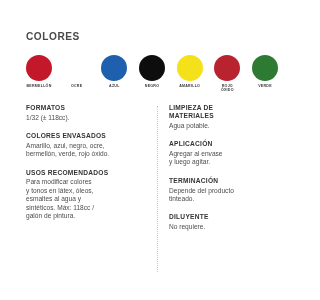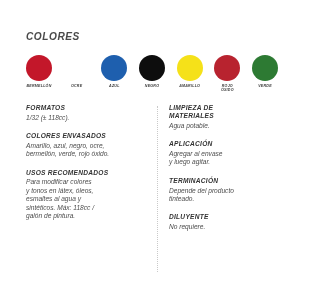--- a/index.html
+++ b/index.html
@@ -12,21 +12,20 @@
     background: #ffffff;
     font-family: "Liberation Sans", sans-serif;
     overflow: hidden;
   }
   .sheet {
     position: relative;
     width: 300px;
     height: 228px;
     background: #ffffff;
     box-sizing: border-box;
-    font-style: italic;
   }
 
   
   .section-title {
     position: absolute;
     left: 26px;
     top: 30px;
     font-size: 11px;
     font-weight: bold;
     letter-spacing: 0.6px;

